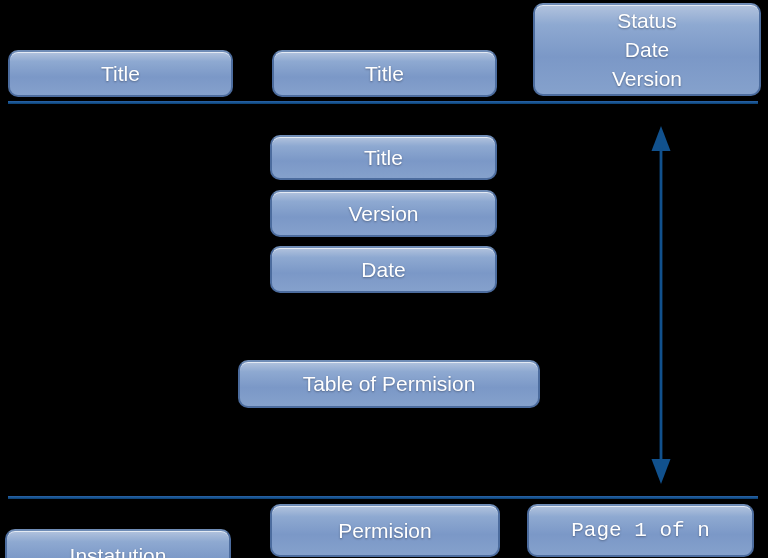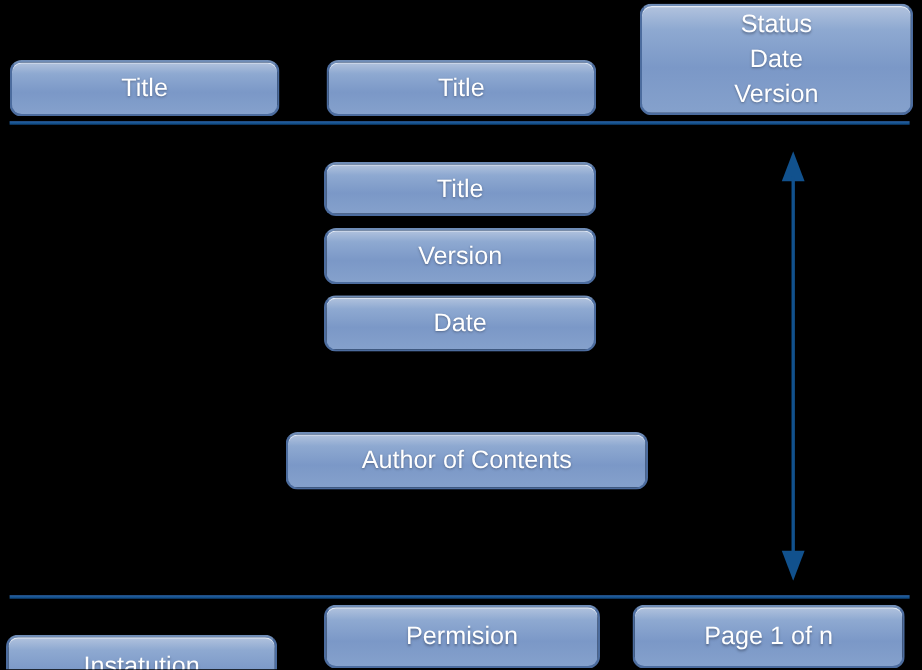--- a/index.html
+++ b/index.html
@@ -63,21 +63,21 @@
   .mid-title     { left: 270px; top: 135px; width: 227px; height: 45px; }
   .mid-author    { left: 270px; top: 190px; width: 227px; height: 47px; }
   .mid-date      { left: 270px; top: 246px; width: 227px; height: 47px; }
   .mid-abstract  { left: 270px; top: 303px; width: 227px; height: 48px; }
   .mid-toc       { left: 238px; top: 360px; width: 302px; height: 48px; }
   .arrow-svg     { position: absolute; left: 646px; top: 126px; }
   .arrow-shape   { fill: var(--arrow); }
   .line2         { left: 8px;   top: 496px; width: 750px; }
   .foot-inst     { left: 5px;   top: 504px; width: 226px; height: 53px; margin-top: 25px; }
   .foot-perm     { left: 270px; top: 504px; width: 230px; height: 53px; }
-  .foot-page     { left: 527px; top: 504px; width: 227px; height: 53px; }
+  .foot-page     { left: 527px; top: 504px; width: 227px; height: 53px; font-family: Liberation Mono, monospace; }
 </style>
 </head>
 <body>
 
 <div class="canvas">
 
   <div class="box logo-box">
     <span class="lbl">Title</span>
   </div>
   <div class="box title-top-box">
@@ -93,21 +93,21 @@
   <div class="box mid-title">
     <span class="lbl">Title</span>
   </div>
   <div class="box mid-author">
     <span class="lbl">Version</span>
   </div>
   <div class="box mid-date">
     <span class="lbl">Date</span>
   </div>
   <div class="box mid-toc">
-    <span class="lbl">Author of Contents</span>
+    <span class="lbl">Table of Permision</span>
   </div>
 
   <svg class="arrow-svg" width="30" height="358" viewBox="0 0 30 358">
     <polygon class="arrow-shape" points="15,0 5.5,25 24.5,25"></polygon>
     <rect class="arrow-shape" x="13.6" y="21" width="2.8" height="316"></rect>
     <polygon class="arrow-shape" points="15,358 5.5,333 24.5,333"></polygon>
   </svg>
 
   <div class="hline line2"></div>
   <div class="box foot-inst">

